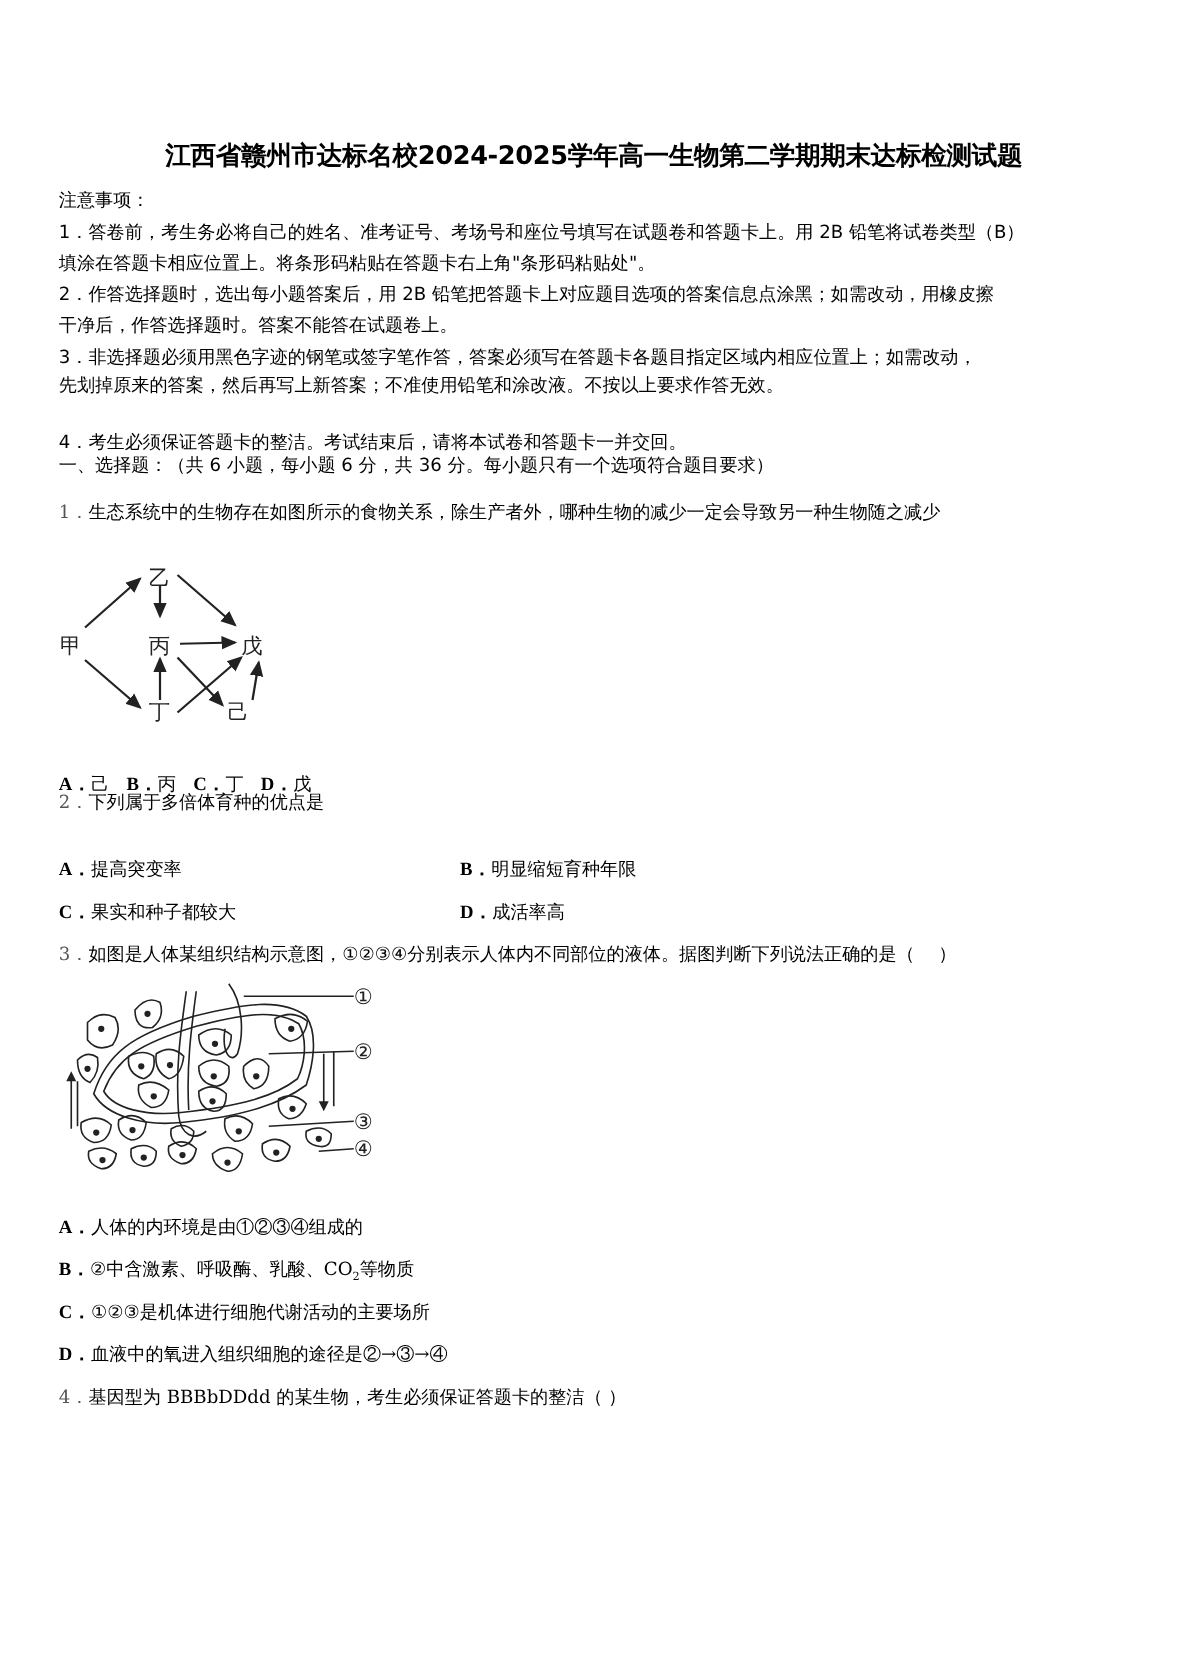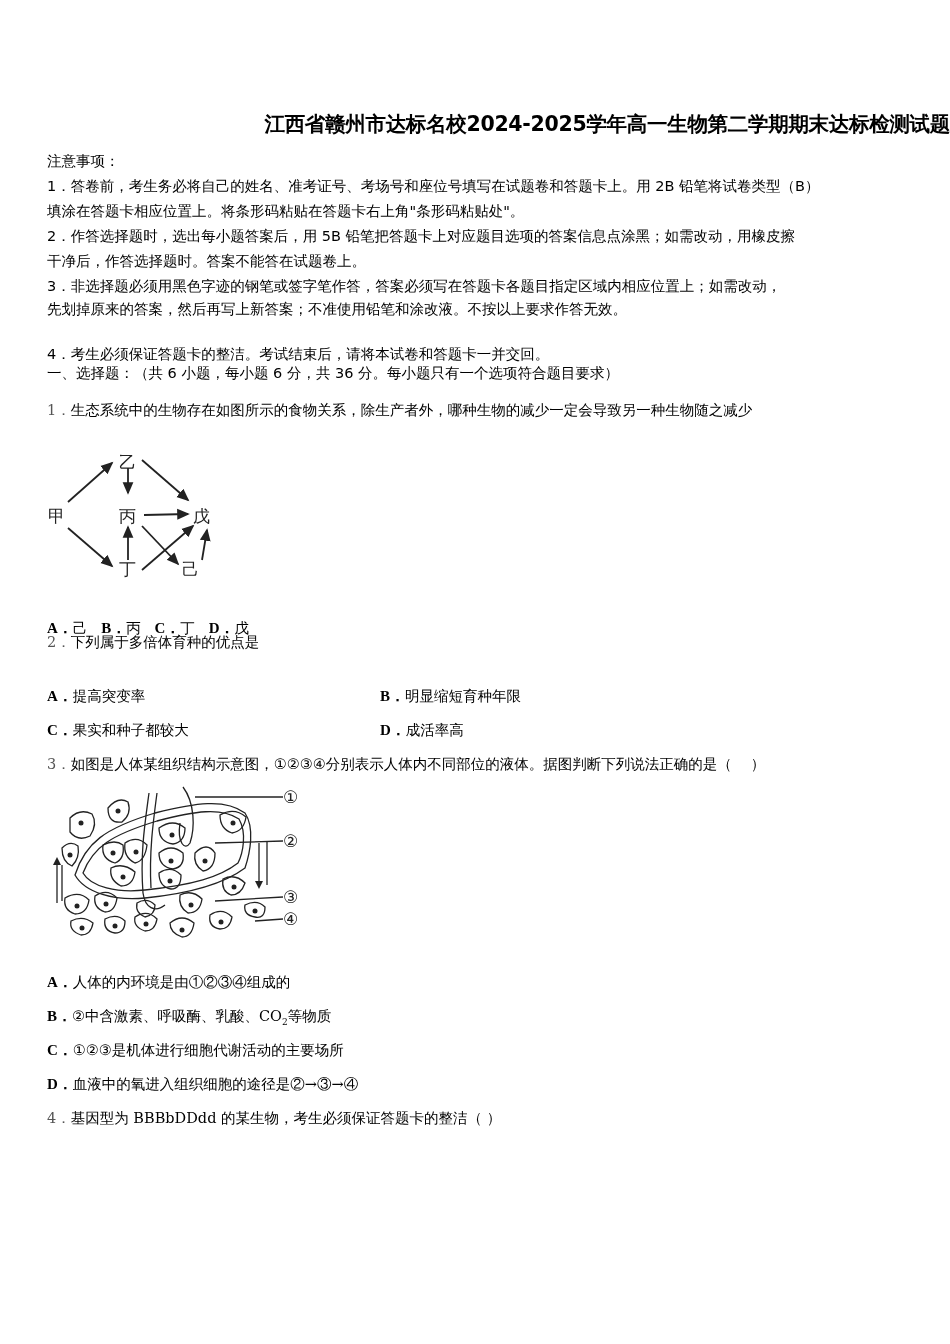--- a/index.html
+++ b/index.html
@@ -2,43 +2,43 @@
 <html><head>
   <meta charset="utf-8">
   <style>
     html, body { margin: 0; padding: 0; background: #ffffff; }
     body {
       width: 950px; height: 1344px; position: relative; overflow: hidden;
       color: #000; font-family: "DejaVu Serif", "Liberation Serif", serif;
     }
     .page-title {
       position: absolute; left: 0; width: 950px; top: 110px;
-      text-align: right; font-family: "DejaVu Sans", sans-serif;
+      text-align: center; font-family: "DejaVu Sans", sans-serif;
       font-weight: bold; font-size: 20.5px; letter-spacing: -0.3px;
     }
     .line {
       position: absolute; left: 47px; font-size: 14.5px; line-height: 20px;
       white-space: nowrap; font-family: "DejaVu Sans", sans-serif;
     }
     .qnum { color: #555; font-family: "DejaVu Serif", serif; }
     .opt-letter { font-weight: bold; font-family: "Liberation Serif", serif; font-size: 15px; }
     .opt { font-family: "DejaVu Serif", serif; }
-    .opt-right { position: absolute; left: 380px; }
+    .opt-right { position: absolute; left: 368px; }
     .diagram { position: absolute; }
     sub { font-size: 9px; }
   </style>
 </head>
 <body>
 
 <div class="page-title">江西省赣州市达标名校2024-2025学年高一生物第二学期期末达标检测试题</div>
 
 <div class="line" style="top:151px">注意事项：</div>
 <div class="line" style="top:176px">1．答卷前，考生务必将自己的姓名、准考证号、考场号和座位号填写在试题卷和答题卡上。用 2B 铅笔将试卷类型（B）</div>
 <div class="line" style="top:201px">填涂在答题卡相应位置上。将条形码粘贴在答题卡右上角"条形码粘贴处"。</div>
-<div class="line" style="top:226px">2．作答选择题时，选出每小题答案后，用 5B 铅笔把答题卡上对应题目选项的答案信息点涂黑；如需改动，用橡皮擦</div>
+<div class="line" style="top:226px">2．作答选择题时，选出每小题答案后，用 2B 铅笔把答题卡上对应题目选项的答案信息点涂黑；如需改动，用橡皮擦</div>
 <div class="line" style="top:251px">干净后，作答选择题时。答案不能答在试题卷上。</div>
 <div class="line" style="top:276px">3．非选择题必须用黑色字迹的钢笔或签字笔作答，答案必须写在答题卡各题目指定区域内相应位置上；如需改动，</div>
 <div class="line" style="top:299px">先划掉原来的答案，然后再写上新答案；不准使用铅笔和涂改液。不按以上要求作答无效。</div>
 <div class="line" style="top:344px">4．考生必须保证答题卡的整洁。考试结束后，请将本试卷和答题卡一并交回。</div>
 
 <div class="line" style="top:363px">一、选择题：（共 6 小题，每小题 6 分，共 36 分。每小题只有一个选项符合题目要求）</div>
 
 <div class="line" style="top:400px">
   <span class="qnum">1．</span><span>生态系统中的生物存在如图所示的食物关系，除生产者外，哪种生物的减少一定会导致另一种生物随之减少</span>
 </div>

